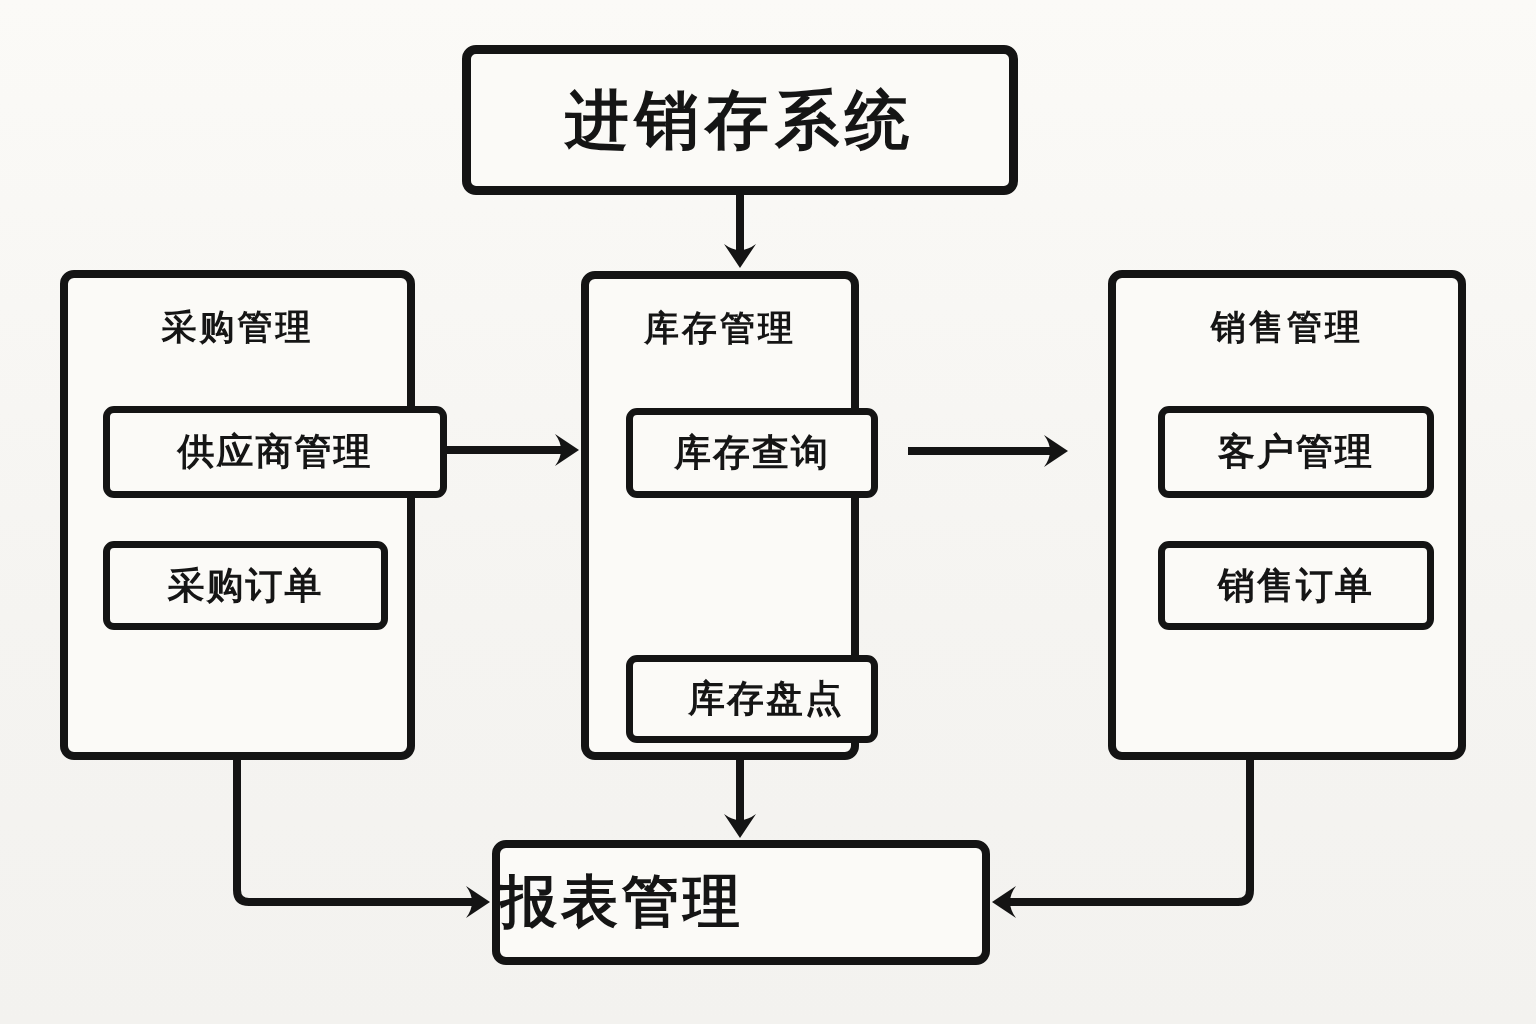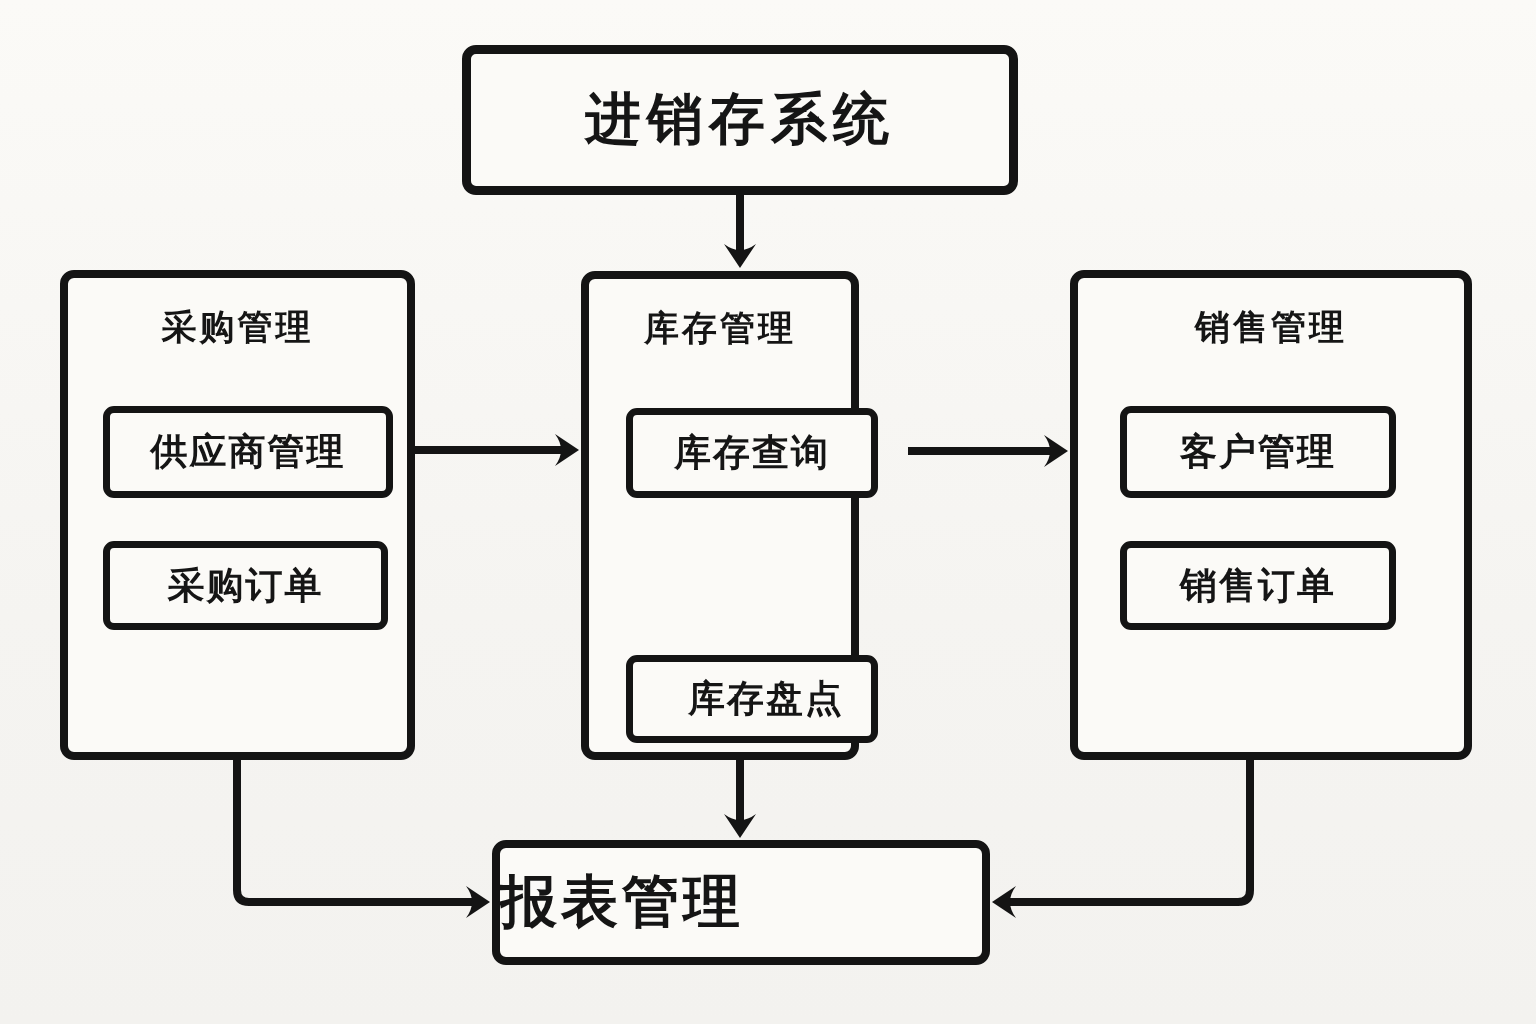--- a/index.html
+++ b/index.html
@@ -31,21 +31,21 @@
     border: 8px solid #141414;
     border-radius: 14px;
     color: #151515;
   }
   .title-box {
     left: 462px; top: 45px; width: 556px; height: 150px;
     border-width: 9px;
     display: flex; align-items: center; justify-content: center;
   }
   .title-box .txt {
-    font-size: 56px; font-weight: bold; letter-spacing: 6px;
+    font-size: 64px; font-weight: bold; letter-spacing: 6px;
     white-space: nowrap;
   }
   .module {
     border-width: 8px;
   }
   .module .header {
     position: absolute;
     left: 0; right: 0; top: 26px;
     text-align: center;
     font-size: 35px; font-weight: bold; letter-spacing: 3px;
@@ -58,23 +58,23 @@
     border: 7px solid #141414;
     border-radius: 11px;
     display: flex; align-items: center; justify-content: center;
   }
   .sub .txt {
     font-size: 37px; font-weight: bold; letter-spacing: 2px;
     white-space: nowrap; color: #151515;
   }
   .purchase-box { left: 60px;  top: 270px; width: 355px; height: 490px; }
   .inventory-box{ left: 581px; top: 271px; width: 278px; height: 489px; }
-  .sales-box    { left: 1070px;top: 270px; width: 402px; height: 490px; }
+  .sales-box    { left: 1108px;top: 270px; width: 358px; height: 490px; }
 
-  .supplier-box      { left: 35px; top: 128px; width: 290px; height: 92px; }
+  .supplier-box      { left: 35px; top: 128px; width: 344px; height: 92px; }
   .purchase-order-box{ left: 35px; top: 263px; width: 285px; height: 89px; }
 
   .stock-query-box  { left: 37px; top: 129px; width: 252px; height: 90px; }
   .stock-adjust-box { left: 37px; top: 254px; width: 252px; height: 88px; }
   .stock-count-box  { left: 37px; top: 376px; width: 252px; height: 88px; padding-left: 28px; }
 
   .customer-box   { left: 42px; top: 128px; width: 276px; height: 92px; }
   .sales-order-box{ left: 42px; top: 263px; width: 276px; height: 89px; }
 
   .reports-box {

